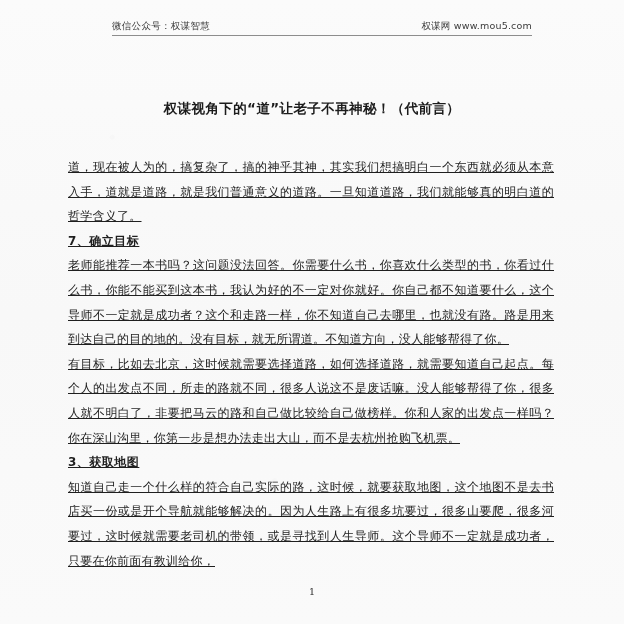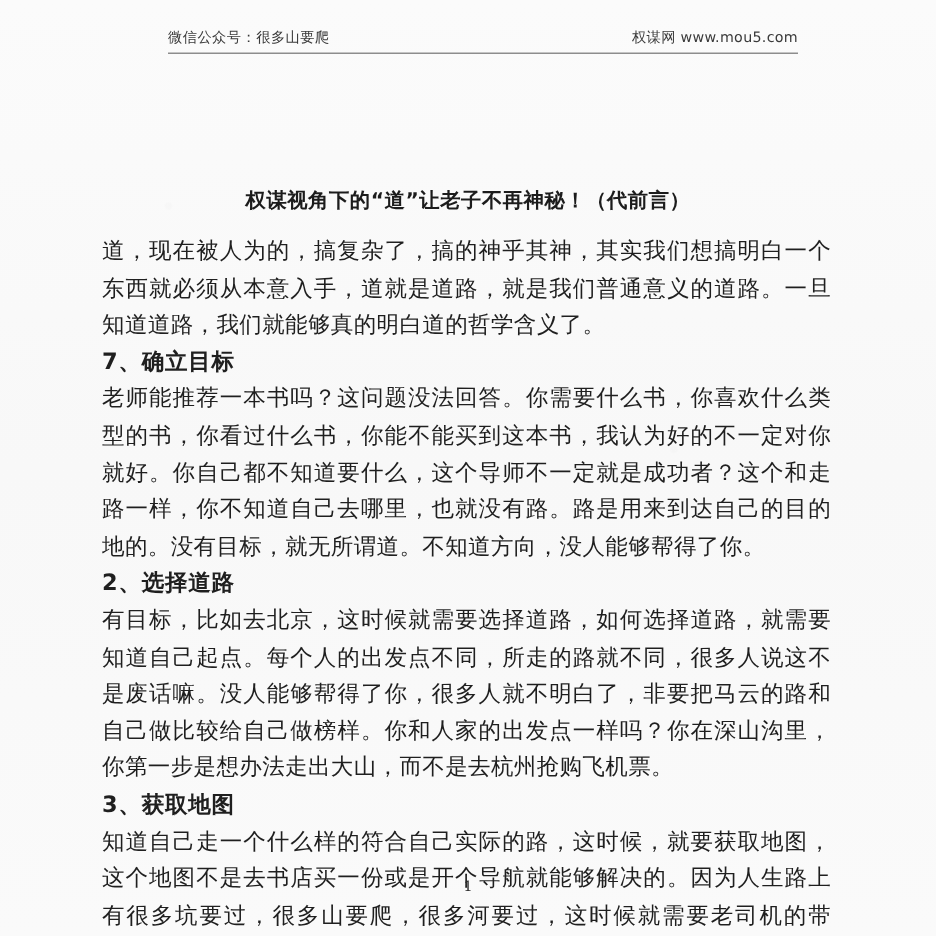--- a/index.html
+++ b/index.html
@@ -62,46 +62,47 @@
     top: 35px;
     width: 420px;
     height: 1px;
     background: #8d8d8d;
   }
 
   
   .doc-title {
     position: absolute;
     left: 62px;
-    top: 124px;
+    top: 98px;
     width: 500px;
     text-align: center;
     font-size: 13.5px;
     font-weight: bold;
     color: #1c1c1c;
     letter-spacing: 0.4px;
     line-height: 20px;
   }
 
   
   .body-block {
     position: absolute;
     left: 68px;
     top: 155px;
     width: 486px;
   }
   .para {
-    font-size: 15px;
+    font-size: 12px;
     line-height: 24.6px;
     color: #1f1f1f;
     letter-spacing: 0.25px;
     text-align: justify;
     text-justify: inter-character;
     margin: 0;
     word-break: break-all;
+    text-decoration: underline;
   }
   .para.heading {
     font-weight: bold;
     letter-spacing: 0.5px;
   }
 
   
   .page-number {
     position: absolute;
     left: 0;
@@ -114,32 +115,31 @@
   }
 </style>
 </head>
 <body>
 
 <div class="page"></div>
 
 <div class="content">
 
   <div class="header">
-    <span class="header-left">微信公众号：很多山要爬</span>
+    <span class="header-left">微信公众号：权谋智慧</span>
     <span class="header-right">权谋网 www.mou5.com</span>
   </div>
   <div class="header-rule"></div>
 
   <div class="doc-title">权谋视角下的“道”让老子不再神秘！（代前言）</div>
 
   <div class="body-block">
     <p class="para">道，现在被人为的，搞复杂了，搞的神乎其神，其实我们想搞明白一个东西就必须从本意入手，道就是道路，就是我们普通意义的道路。一旦知道道路，我们就能够真的明白道的哲学含义了。</p>
     <p class="para heading">7、确立目标</p>
     <p class="para">老师能推荐一本书吗？这问题没法回答。你需要什么书，你喜欢什么类型的书，你看过什么书，你能不能买到这本书，我认为好的不一定对你就好。你自己都不知道要什么，这个导师不一定就是成功者？这个和走路一样，你不知道自己去哪里，也就没有路。路是用来到达自己的目的地的。没有目标，就无所谓道。不知道方向，没人能够帮得了你。</p>
-    <p class="para heading">2、选择道路</p>
     <p class="para">有目标，比如去北京，这时候就需要选择道路，如何选择道路，就需要知道自己起点。每个人的出发点不同，所走的路就不同，很多人说这不是废话嘛。没人能够帮得了你，很多人就不明白了，非要把马云的路和自己做比较给自己做榜样。你和人家的出发点一样吗？你在深山沟里，你第一步是想办法走出大山，而不是去杭州抢购飞机票。</p>
     <p class="para heading">3、获取地图</p>
     <p class="para">知道自己走一个什么样的符合自己实际的路，这时候，就要获取地图，这个地图不是去书店买一份或是开个导航就能够解决的。因为人生路上有很多坑要过，很多山要爬，很多河要过，这时候就需要老司机的带领，或是寻找到人生导师。这个导师不一定就是成功者，只要在你前面有教训给你，</p>
   </div>
 
   <div class="page-number">1</div>
 
 </div>
 
 </body></html>

